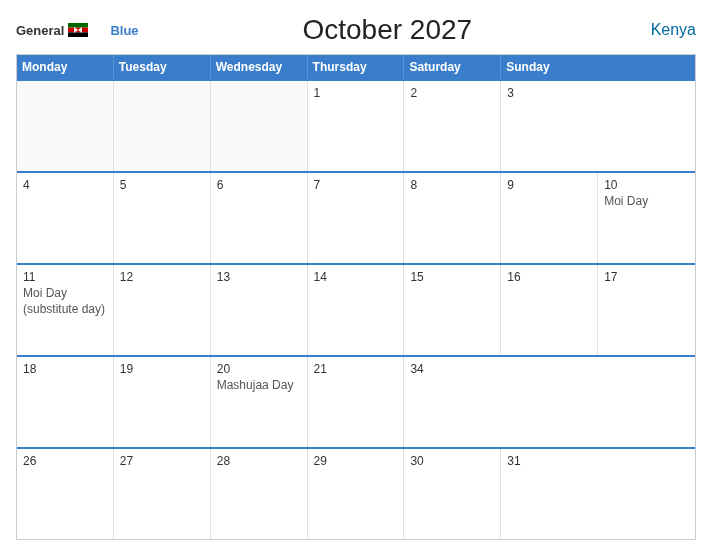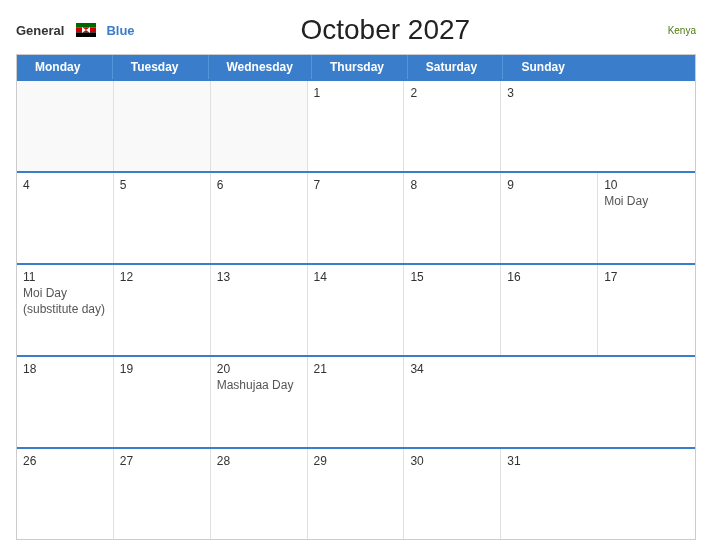--- a/index.html
+++ b/index.html
@@ -20,68 +20,69 @@
     
     .header {
       display: flex;
       align-items: center;
       justify-content: space-between;
       margin-bottom: 8px;
     }
     .logo {
       display: flex;
       align-items: center;
-      gap: 10px;
+      gap: 2px;
       justify-content: center;
     }
     .logo-text-general {
       font-size: 13px;
       font-weight: bold;
       color: #333;
     }
     .logo-text-blue {
       font-size: 13px;
       font-weight: bold;
       color: #3a7ecb;
+      margin-left: 20px;
     }
     .logo-flag {
       width: 20px;
       height: 14px;
       margin-left: 2px;
     }
     .title {
       font-size: 28px;
       font-weight: normal;
       color: #222;
       text-align: center;
       flex: 1;
     }
     .country {
-      font-size: 10px;
-      color: #4d7c0f;
+      font-size: 16px;
+      color: #0369a1;
       min-width: 60px;
       text-align: right;
     }
     
     .calendar {
       flex: 1;
       display: flex;
       flex-direction: column;
       border: 1px solid #ccc;
     }
     .cal-header-row {
       display: grid;
       grid-template-columns: repeat(7, 1fr);
       background: #3a7ecb;
     }
     .cal-header-cell {
       color: #fff;
       font-size: 12px;
       font-weight: bold;
-      padding: 5px 18px;
+      padding: 5px 5px;
       border-right: 1px solid #5596d8;
     }
     .cal-header-cell:last-child {
       border-right: none;
     }
     .cal-body {
       flex: 1;
       display: flex;
       flex-direction: column;
     }

